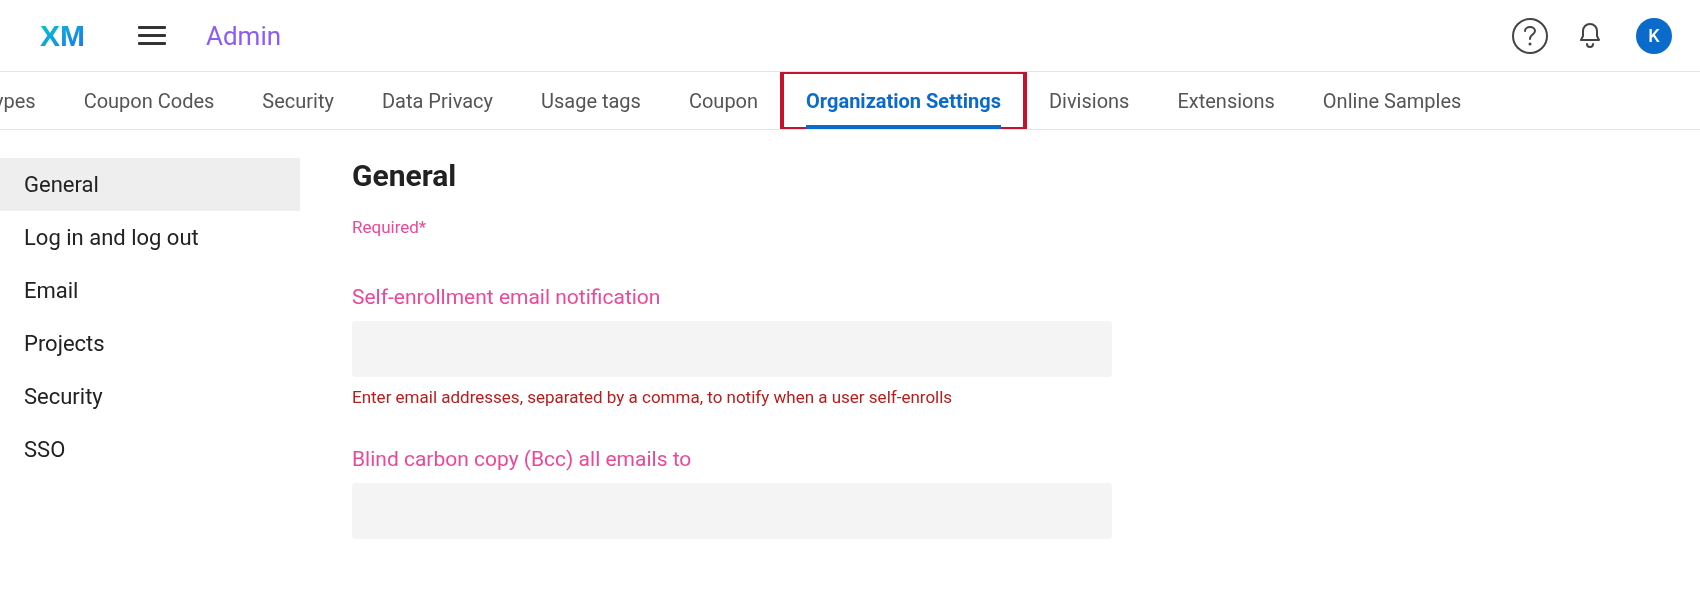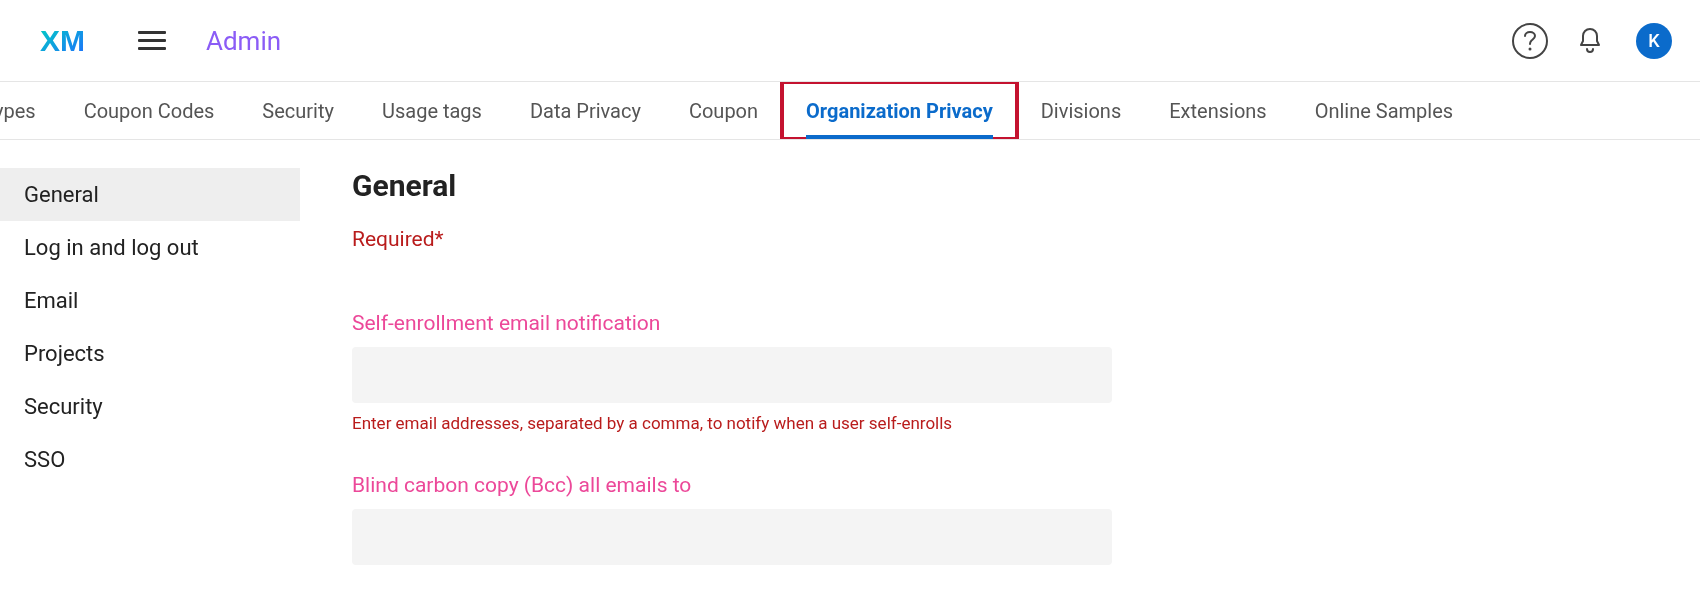--- a/index.html
+++ b/index.html
@@ -1,19 +1,19 @@
 <!DOCTYPE html>
 <html><head>
   <meta charset="utf-8">
   <style>
     * { margin: 0; padding: 0; box-sizing: border-box; }
     body { font-family: -apple-system, BlinkMacSystemFont, "Segoe UI", Roboto, Helvetica, Arial, sans-serif; background: #fff; color: #222; width: 1700px; height: 600px; overflow: hidden; }
 
     
-    .topbar { display: flex; align-items: center; height: 82px; padding: 0 28px 0 40px; border-bottom: 1px solid #e5e5e5; }
+    .topbar { display: flex; align-items: center; height: 72px; padding: 0 28px 0 40px; border-bottom: 1px solid #e5e5e5; }
     .logo { display: flex; align-items: center; margin-right: 38px; }
     .logo svg { display: block; }
     .menu-btn { display: flex; flex-direction: column; justify-content: center; gap: 5px; width: 28px; height: 28px; margin-right: 40px; cursor: pointer; }
     .menu-btn span { display: block; height: 3px; background: #333; border-radius: 1px; }
     .app-title { font-size: 26px; font-weight: 400; color: #8b5cf6; }
     .topbar-spacer { flex: 1; }
     .iconbtn { width: 36px; height: 36px; border-radius: 50%; display: flex; align-items: center; justify-content: center; margin-left: 24px; cursor: pointer; }
     .iconbtn.ring { border: 2px solid #444; }
     .iconbtn svg { display: block; }
     .avatar { width: 36px; height: 36px; border-radius: 50%; background: #0b6bcb; color: #fff; display: flex; align-items: center; justify-content: center; font-size: 18px; font-weight: 500; margin-left: 28px; cursor: pointer; }
@@ -27,21 +27,21 @@
     .tab.highlighted { outline: 4px solid #c4122f; outline-offset: -2px; }
 
     
     .content { display: flex; }
     .sidebar { width: 300px; padding-top: 28px; }
     .sidebar .nav-item { font-size: 22px; color: #222; padding: 14px 24px; cursor: pointer; }
     .sidebar .nav-item.selected { background: #eee; font-weight: 400; }
 
     .main { flex: 1; padding: 28px 40px 0 52px; max-width: 1200px; }
     .page-title { font-size: 30px; font-weight: 700; margin-bottom: 24px; }
-    .required-hint { font-size: 21px; color: #b91c1c; margin-bottom: 60px; }
+    .required-hint { font-size: 17px; color: #ec4899; margin-bottom: 48px; }
 
     .field { margin-bottom: 40px; }
     .field-label { font-size: 21px; color: #ec4899; margin-bottom: 12px; display: block; }
     .field-input { width: 760px; max-width: 100%; height: 56px; background: #f4f4f4; border: none; border-radius: 4px; padding: 0 16px; font-size: 18px; color: #222; }
     .field-help { font-size: 17px; color: #b91c1c; margin-top: 10px; }
   </style>
 </head>
 <body>
 
 <div class="topbar">
@@ -84,30 +84,30 @@
   <div class="tab">
       <span>ypes</span>
     </div>
   <div class="tab">
       <span>Coupon Codes</span>
     </div>
   <div class="tab">
       <span>Security</span>
     </div>
   <div class="tab">
-      <span>Usage tags</span>
+      <span>Data Privacy</span>
     </div>
   <div class="tab">
-      <span>Data Privacy</span>
+      <span>Usage tags</span>
     </div>
   <div class="tab">
       <span>Coupon</span>
     </div>
   <div class="tab active highlighted">
-      <span>Organization Privacy</span>
+      <span>Organization Settings</span>
     </div>
   <div class="tab">
       <span>Divisions</span>
     </div>
   <div class="tab">
       <span>Extensions</span>
     </div>
   <div class="tab">
       <span>Online Samples</span>
     </div>

